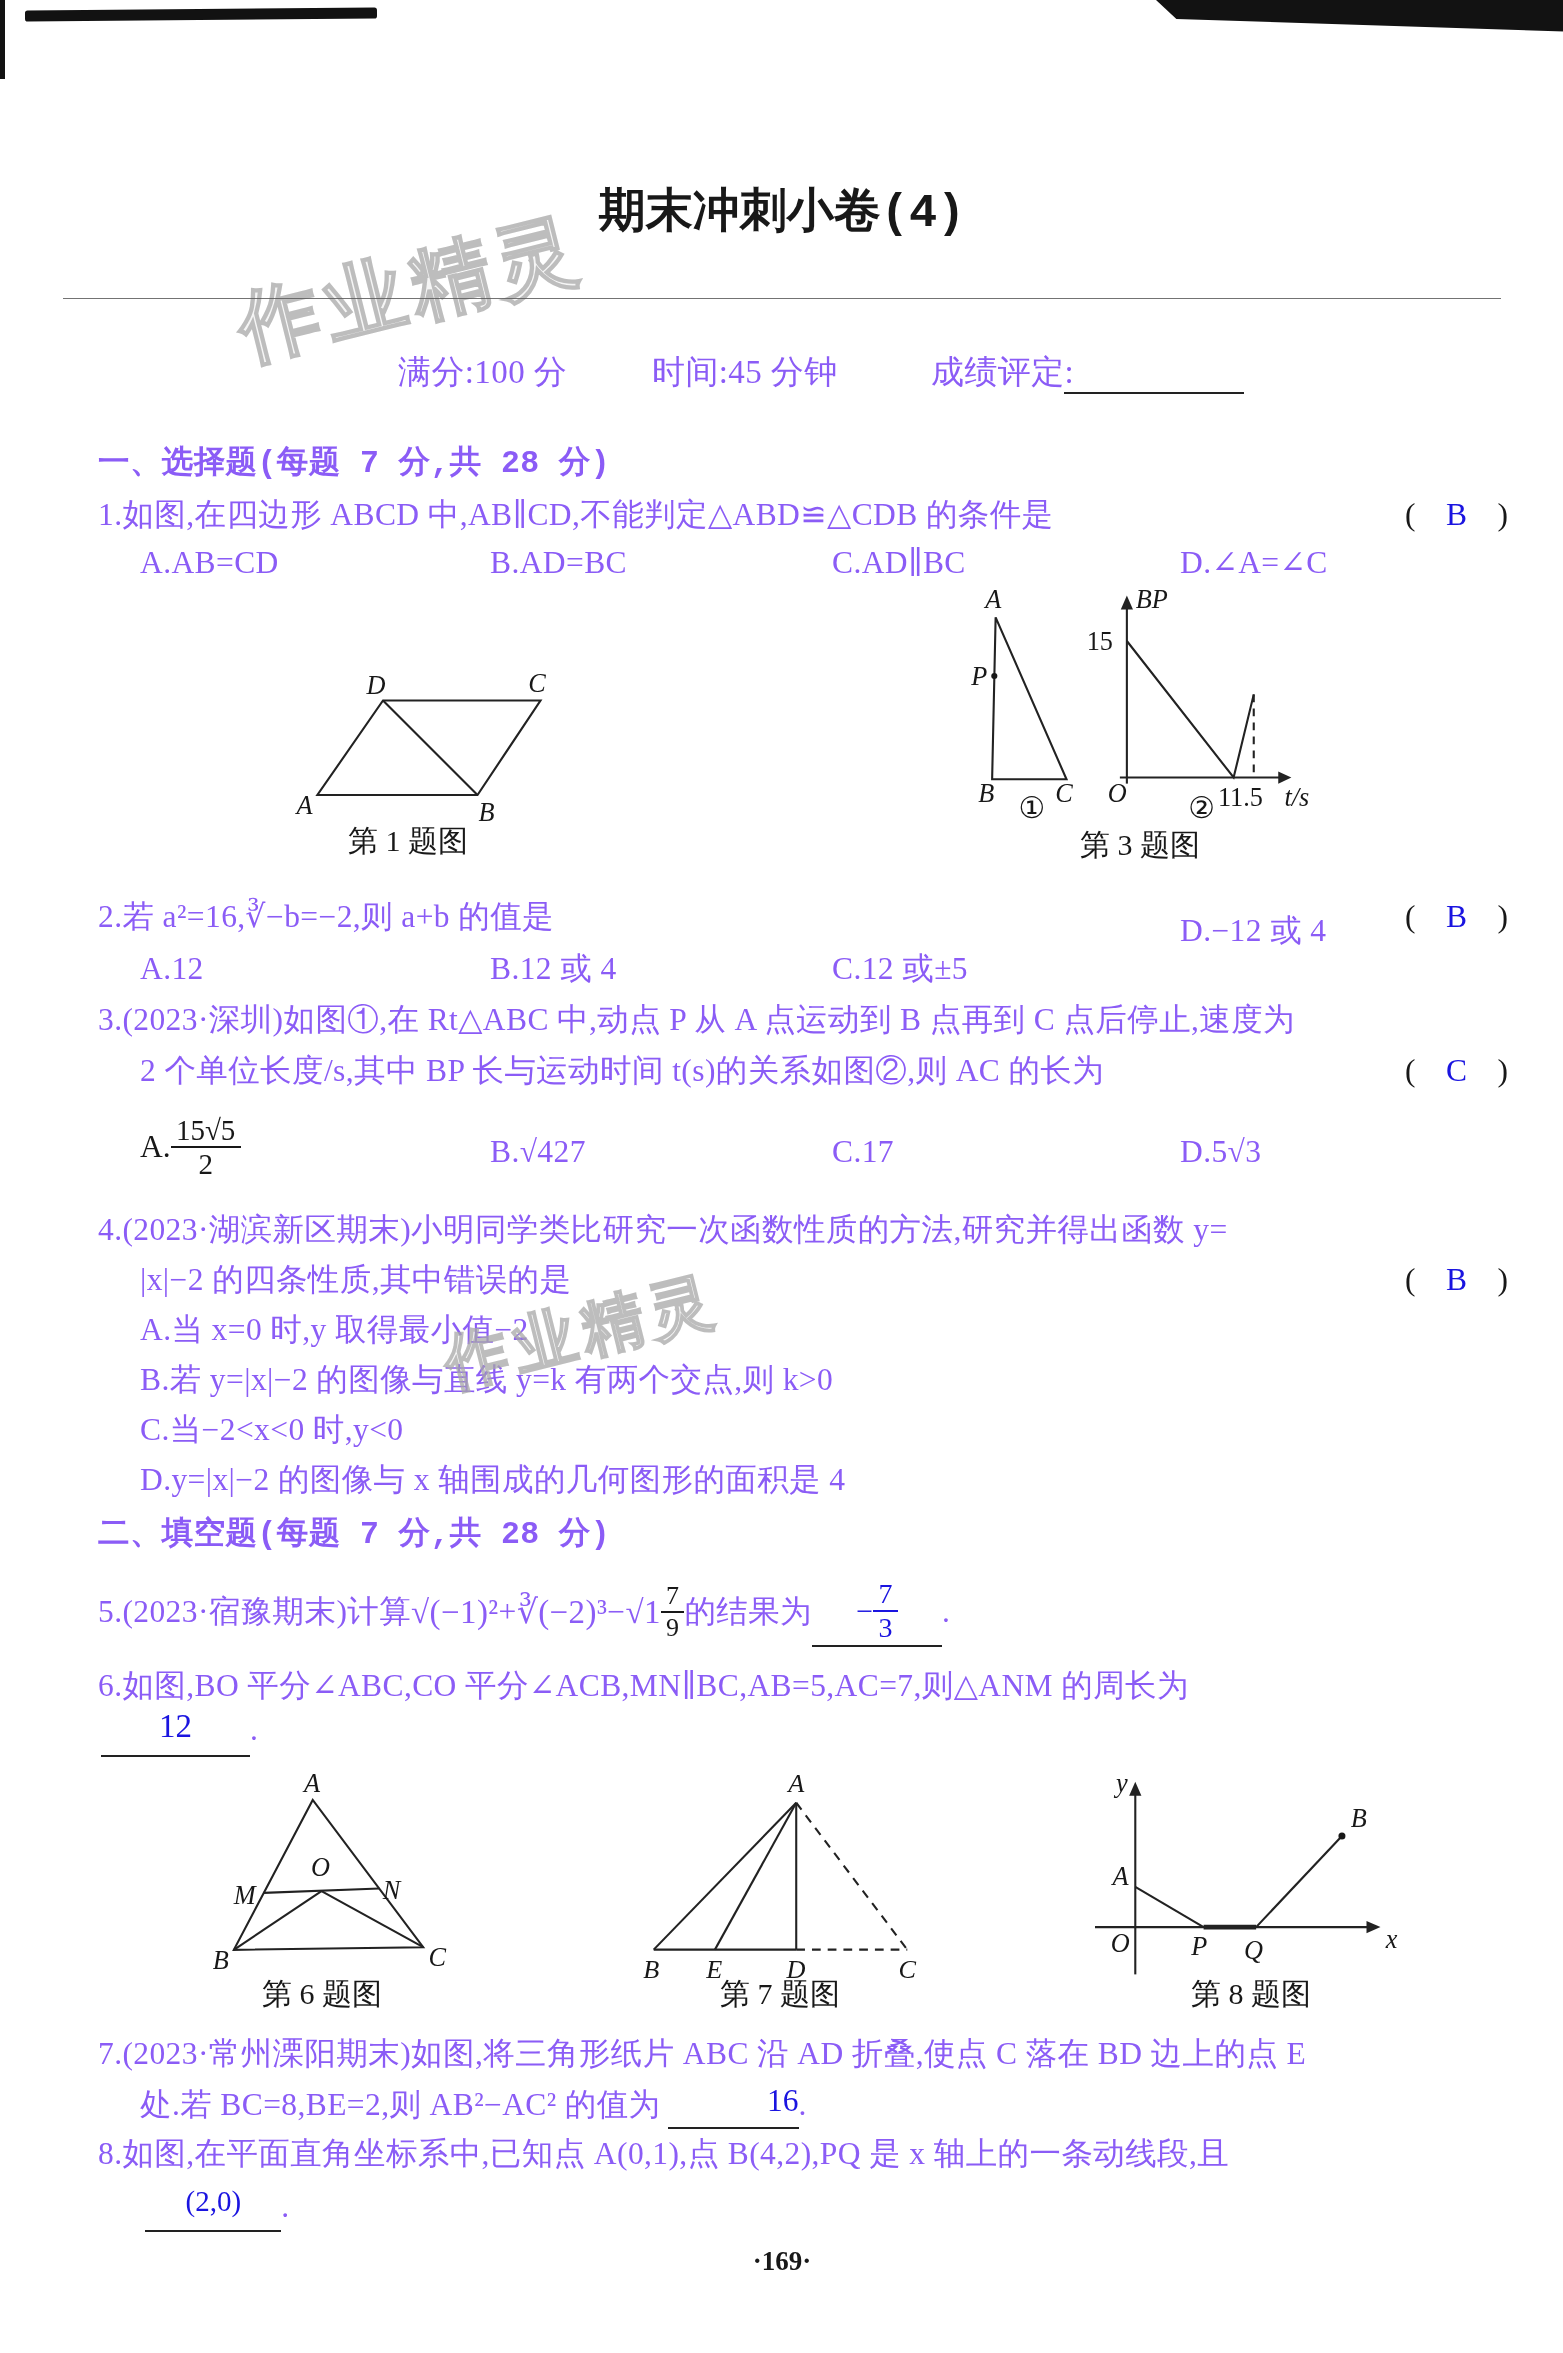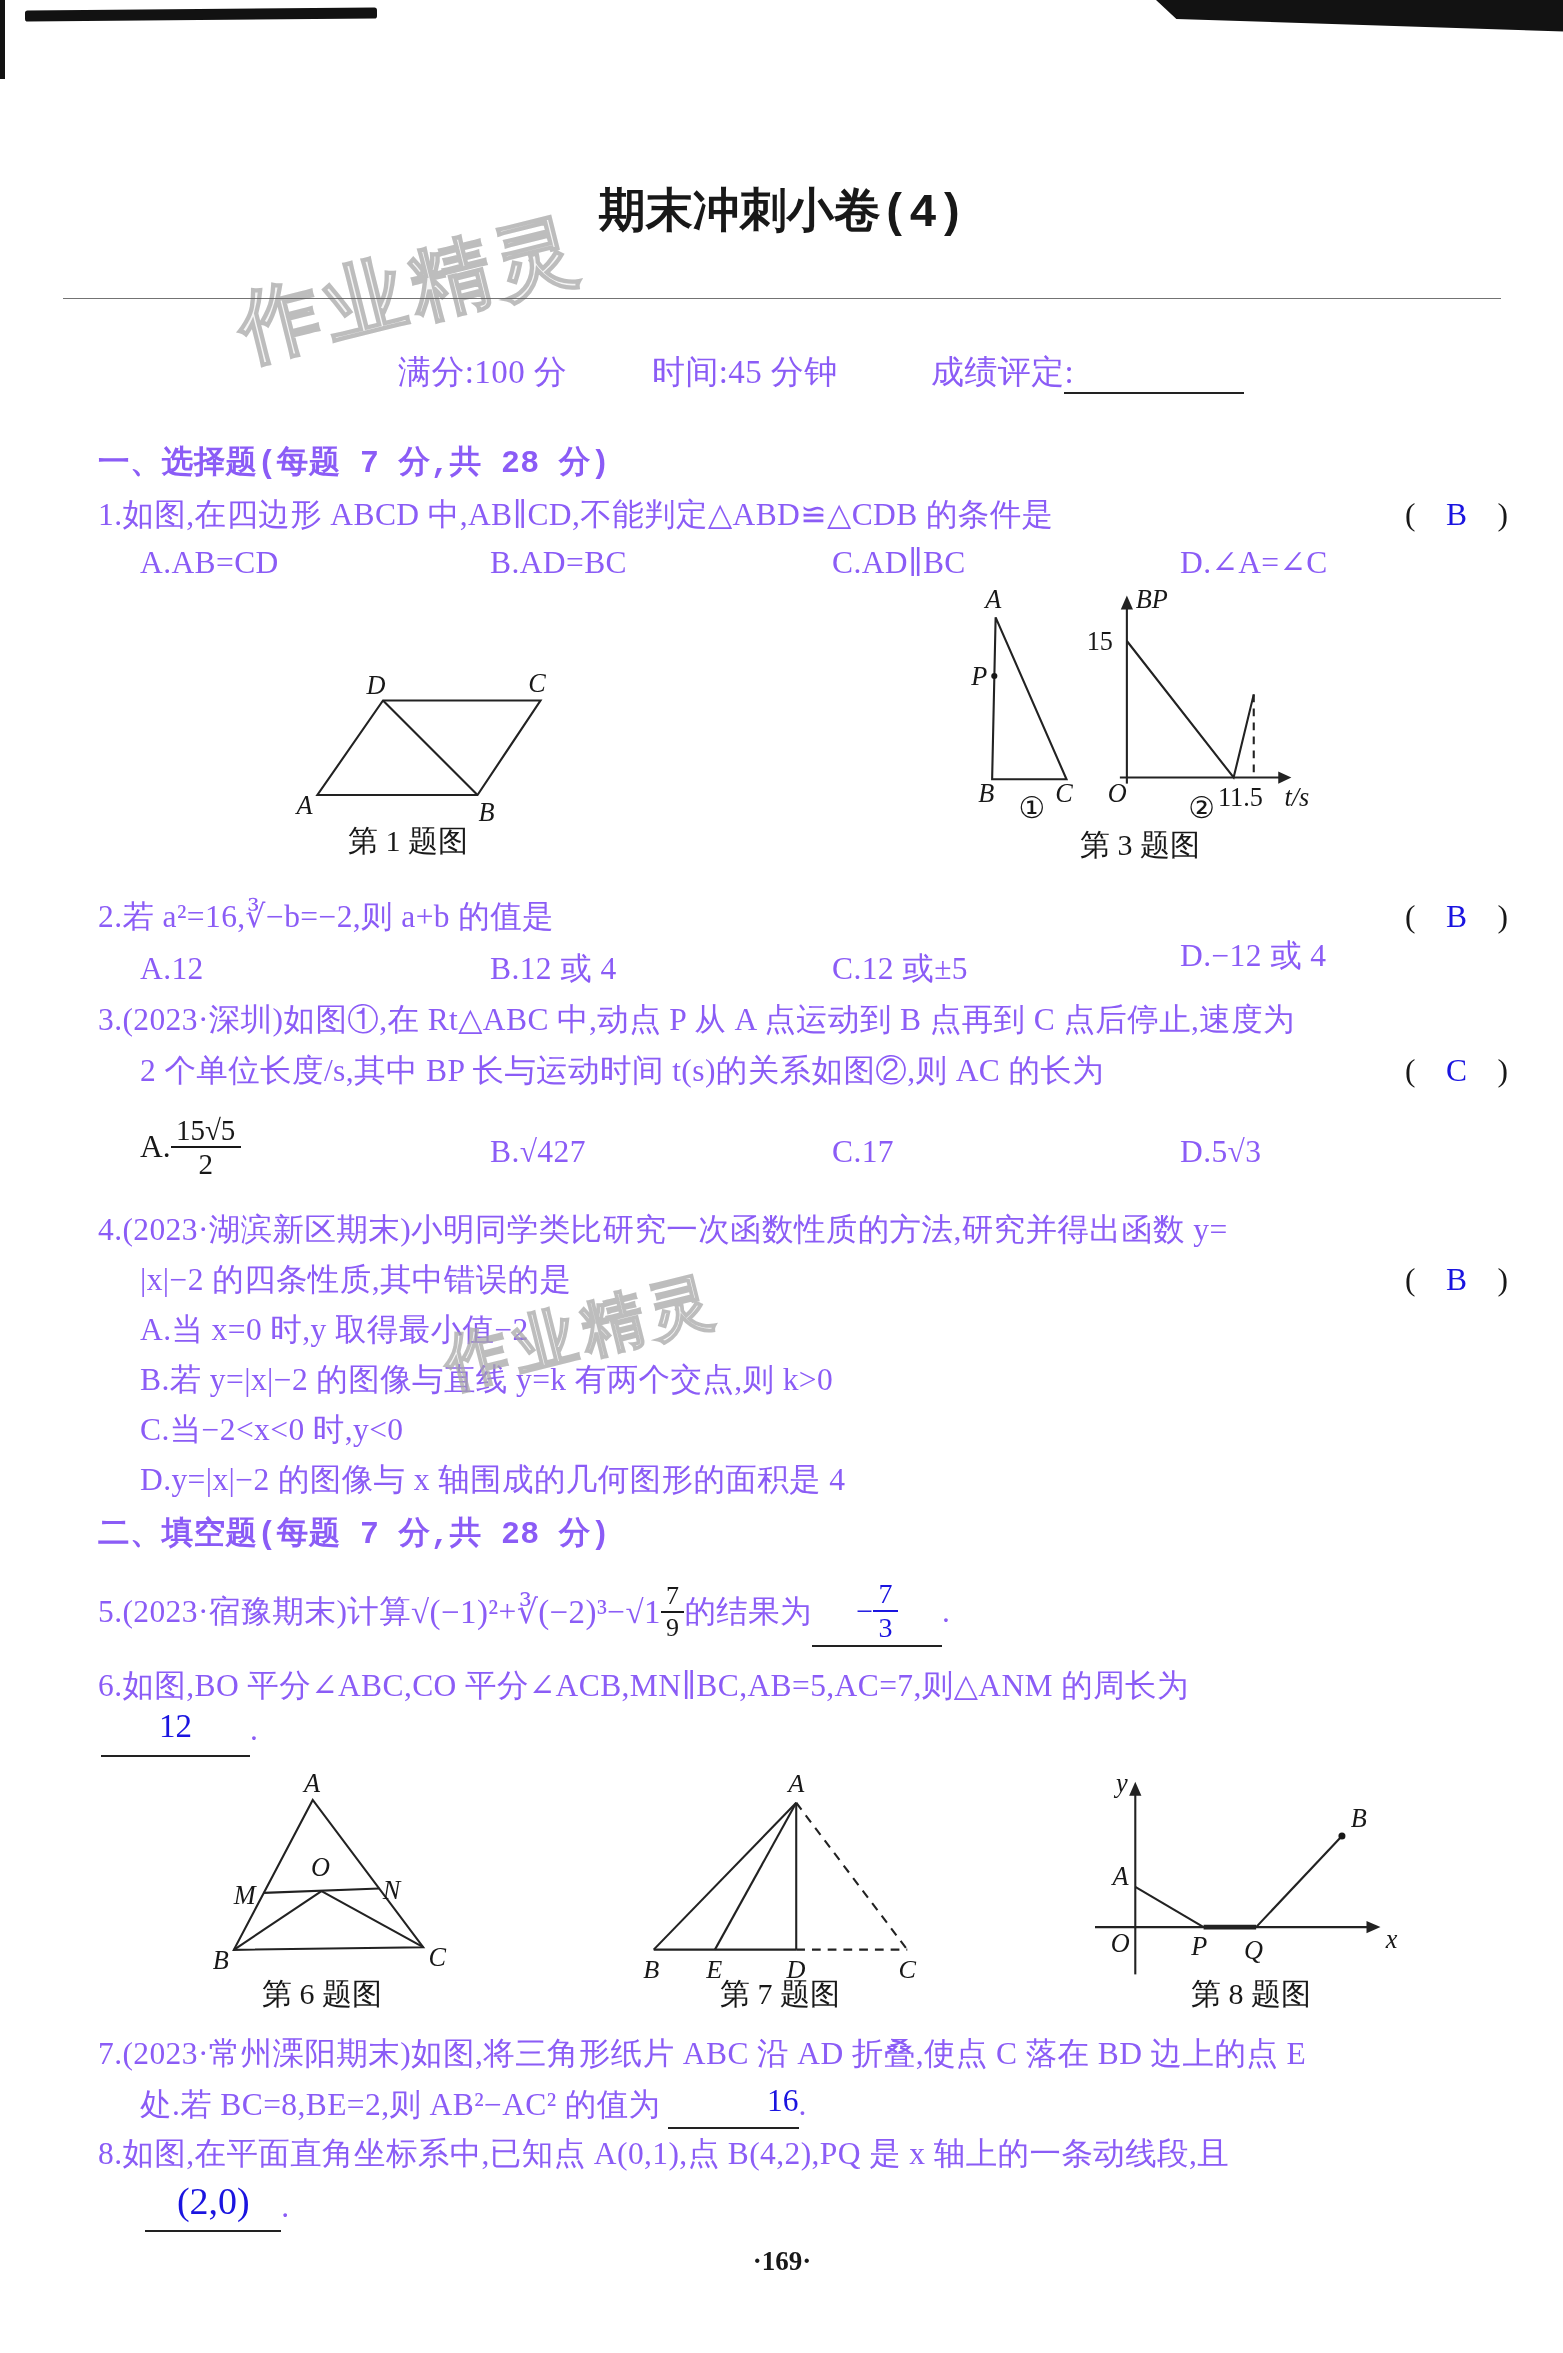--- a/index.html
+++ b/index.html
@@ -95,21 +95,21 @@
 
 <div class="abs line" style="left:98px;top:895px;">2.若 a²=16,∛−b=−2,则 a+b 的值是</div>
 <div class="abs ansbox" style="left:1405px;top:895px;">
   <span>(</span>
     <span class="blue">B</span>
     <span>)</span>
 </div>
 <div class="abs line" style="left:140px;top:947px;">A.12</div>
 <div class="abs line" style="left:490px;top:947px;font-family:Liberation Serif, serif;">B.12 或 4</div>
 <div class="abs line" style="left:832px;top:947px;">C.12 或±5</div>
-<div class="abs line" style="left:1180px;top:934px;">D.−12 或 4</div>
+<div class="abs line" style="left:1180px;top:909px;">D.−12 或 4</div>
 
 <div class="abs line" style="left:98px;top:998px;">3.(2023·深圳)如图①,在 Rt△ABC 中,动点 P 从 A 点运动到 B 点再到 C 点后停止,速度为</div>
 <div class="abs line" style="left:140px;top:1049px;">2 个单位长度/s,其中 BP 长与运动时间 t(s)的关系如图②,则 AC 的长为</div>
 <div class="abs ansbox" style="left:1405px;top:1049px;">
   <span>(</span>
     <span class="blue">C</span>
     <span>)</span>
 </div>
 <div class="abs flexrow" style="left:140px;top:1105px;height:84px;font-size:31.5px;">
   <span>A.</span>
@@ -218,18 +218,18 @@
 
 <div class="abs line" style="left:98px;top:2032px;">7.(2023·常州溧阳期末)如图,将三角形纸片 ABC 沿 AD 折叠,使点 C 落在 BD 边上的点 E</div>
 <div class="abs flexrow" style="left:140px;top:2080px;height:49px;">
   <span class="line">处.若 BC=8,BE=2,则 AB²−AC² 的值为</span>
   <span class="blank blue" style="width:131px;height:46px;font-size:31.5px;line-height:39px;margin-left:7px;text-align:right;">16</span>
   <span class="line">.</span>
 </div>
 
 <div class="abs line" style="left:98px;top:2132px;">8.如图,在平面直角坐标系中,已知点 A(0,1),点 B(4,2),PQ 是 x 轴上的一条动线段,且</div>
 <div class="abs flexrow" style="left:140px;top:2180px;height:53px;">
-  <span class="blank blue" style="width:136px;height:49px;font-size:38px;line-height:40px;margin-left:5.3px;">(2,0)</span>
+  <span class="blank blue" style="width:136px;height:49px;font-size:29px;line-height:40px;margin-left:5.3px;">(2,0)</span>
   <span class="line">.</span>
 </div>
 
 <div class="abs" style="left:0;top:2246px;width:100%;text-align:center;font-size:27px;font-weight:700;">·169·</div>
 
 
 </body></html>

